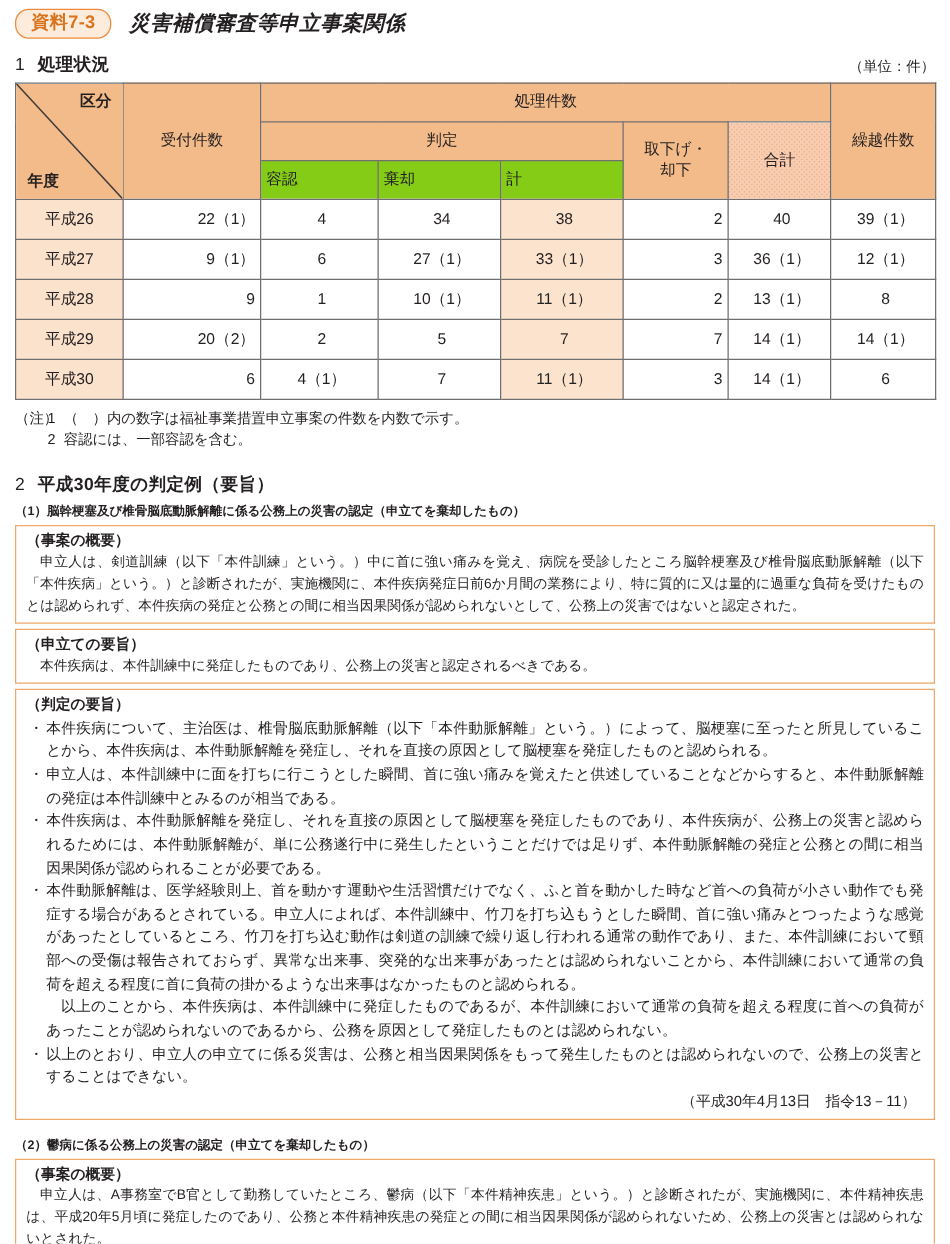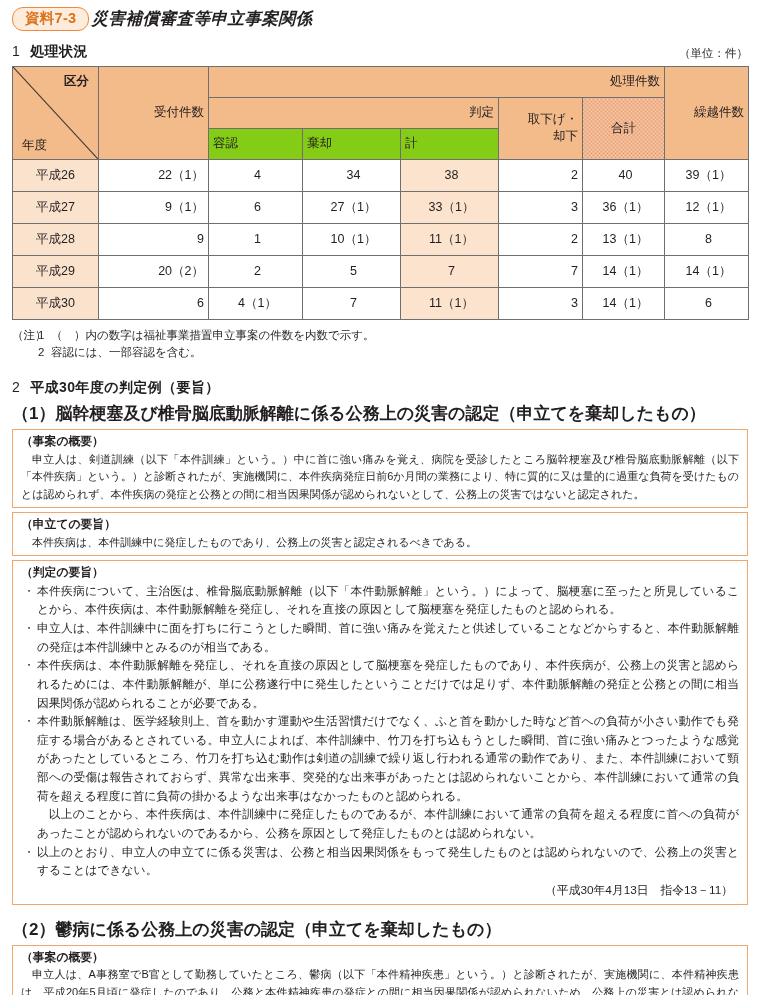--- a/index.html
+++ b/index.html
@@ -20,21 +20,21 @@
     width: 760px;
     height: 995px;
     box-sizing: border-box;
     padding: 0 12px;
   }
 
   
   .title-row {
     display: flex;
     align-items: center;
-    gap: 2px;
+    gap: 14px;
     padding-top: 7px;
   }
   .doc-badge {
     border: 1.6px solid #ef8a3c;
     background: #fdecdb;
     color: #d9731d;
     border-radius: 11px;
     font-size: 14.5px;
     font-weight: bold;
     letter-spacing: 0.3px;
@@ -77,21 +77,21 @@
   }
   table.stats td, table.stats th {
     border: 1px solid #6f6f6f;
     font-weight: normal;
     font-size: 12.5px;
     padding: 4px;
     color: #231f20;
   }
   .hdr {
     background: #f4bb8a;
-    text-align: right;
+    text-align: center;
     font-weight: bold;
     font-size: 12.5px;
     height: 22px;
   }
   .hdr-sub {
     background: #84cc16;
     text-align: left;
     font-weight: bold;
     font-size: 12.5px;
     height: 22px;
@@ -134,21 +134,21 @@
     position: absolute;
     right: 9px;
     top: 6px;
     font-weight: bold;
     font-size: 12.5px;
   }
   .corner .lbl-row {
     position: absolute;
     left: 9px;
     bottom: 5px;
-    font-weight: normal;
+    font-weight: bold;
     font-size: 12.5px;
   }
   td.yearcell {
     background: #fae2cd;
     text-align: center;
     font-weight: bold;
     font-size: 12.5px;
     height: 23px;
   }
   td.num {
@@ -176,21 +176,21 @@
   
   .sec2-head {
     margin-top: 17px;
     font-size: 14px;
     font-weight: bold;
     letter-spacing: 0.4px;
   }
   .sec2-head .num { margin-right: 10px; font-weight: normal; }
   .case-head {
     margin-top: 5px;
-    font-size: 17px;
+    font-size: 10px;
     font-weight: bold;
   }
   .case-head.second { margin-top: 13px; }
 
   .box {
     border: 1px solid #efa76a;
     margin-top: 4px;
     box-sizing: border-box;
   }
   .box .blk {

